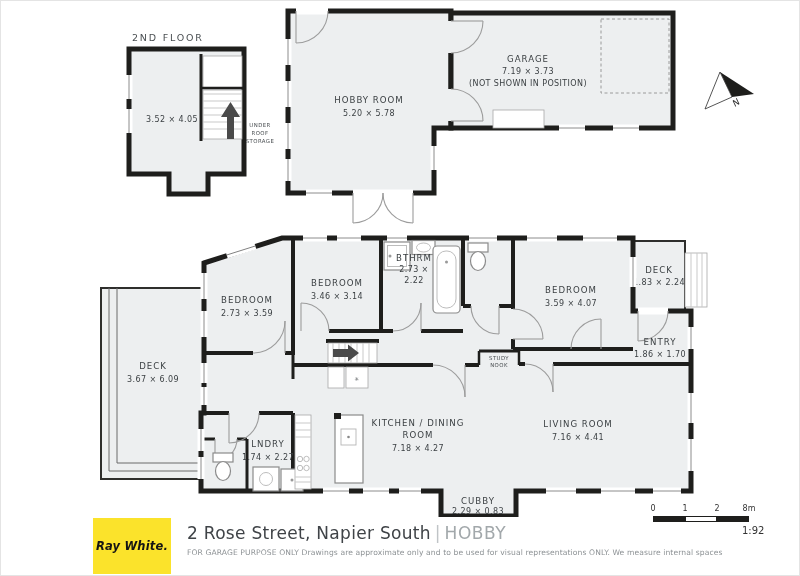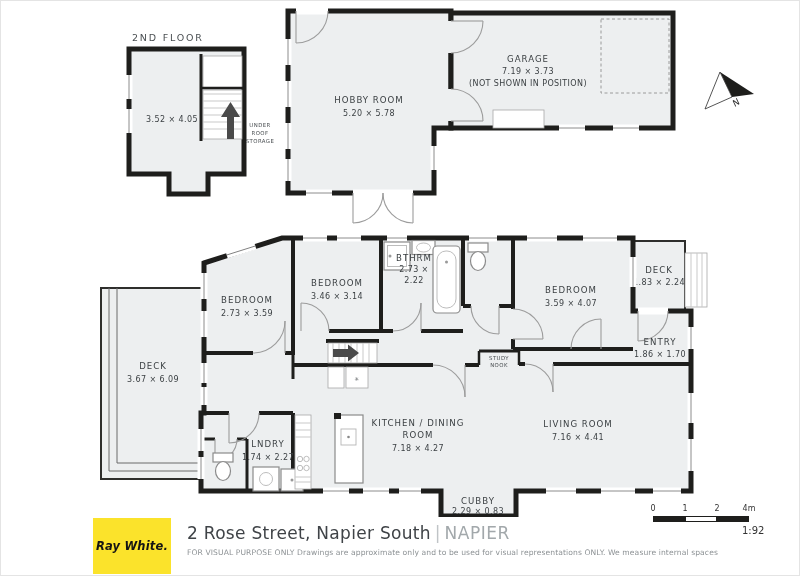--- a/index.html
+++ b/index.html
@@ -345,32 +345,32 @@
     <text class="tiny" x="498" y="359">STUDY</text>
     <text class="tiny" x="498" y="366">NOOK</text>
   </g>
 </svg>
 
 <div class="logo">
   <span>Ray White.</span>
 </div>
 
 <div class="address">
-  <span class="main">2 Rose Street, Napier South</span><span class="sep">|</span><span class="suburb">NAPIER</span>
+  <span class="main">2 Rose Street, Napier South</span><span class="sep">|</span><span class="suburb">HOBBY</span>
 </div>
 
 <div class="disclaimer">
-  <div>FOR VISUAL PURPOSE ONLY Drawings are approximate only and to be used for visual representations ONLY. We measure internal spaces</div>
+  <div>FOR GARAGE PURPOSE ONLY Drawings are approximate only and to be used for visual representations ONLY. We measure internal spaces</div>
 </div>
 
 <div class="scalewrap">
   <span class="tick" style="left:12px">0</span>
   <span class="tick" style="left:44px">1</span>
   <span class="tick" style="left:76px">2</span>
-  <span class="tick" style="left:108px">4m</span>
+  <span class="tick" style="left:108px">8m</span>
   <div class="bar">
     <div class="b1"></div>
         <div class="b2"></div>
         <div class="b3"></div>
   </div>
   <div class="ratio">1:92</div>
 </div>
 
 </div>
 

